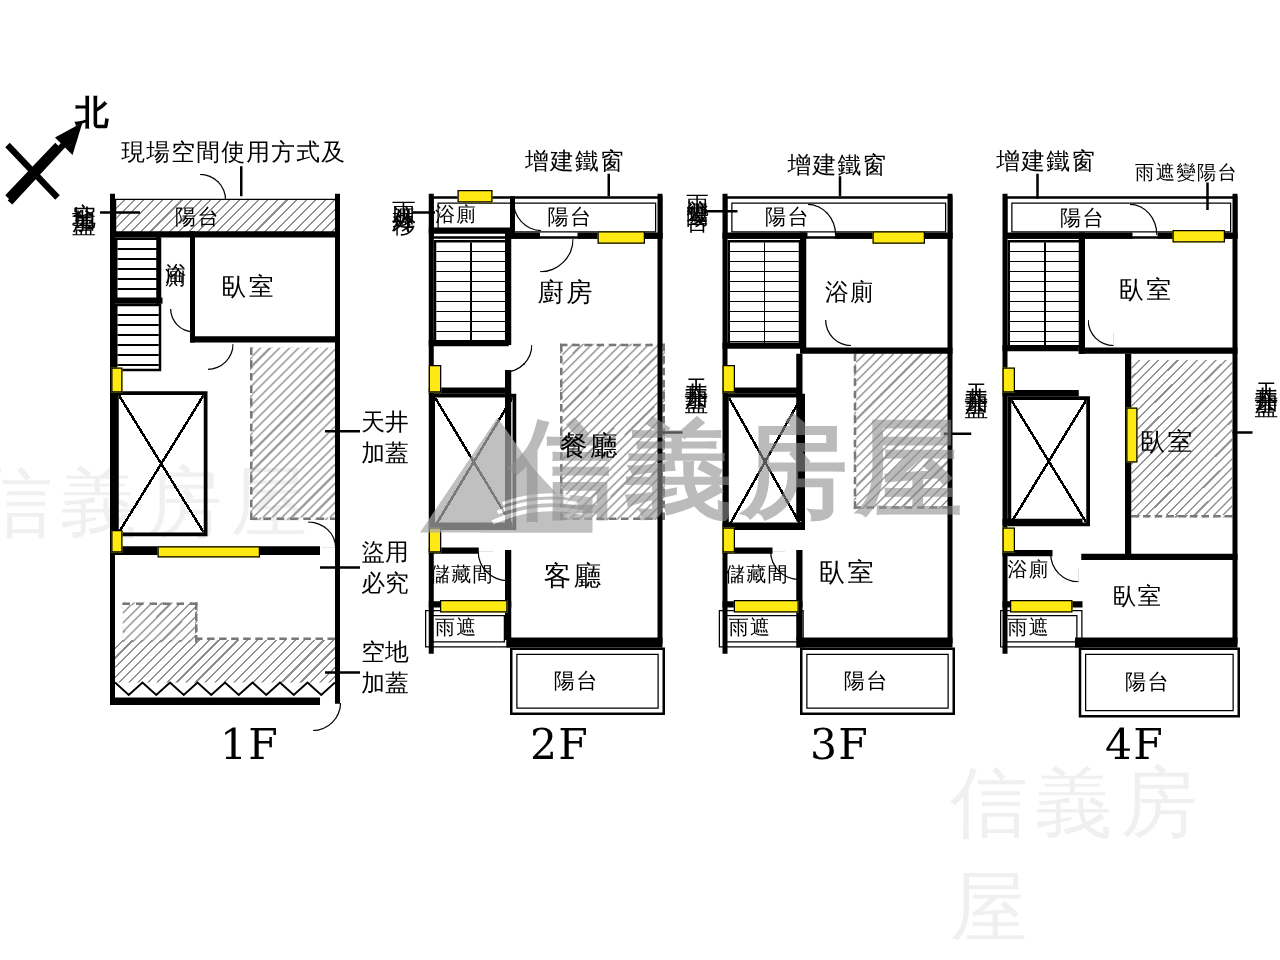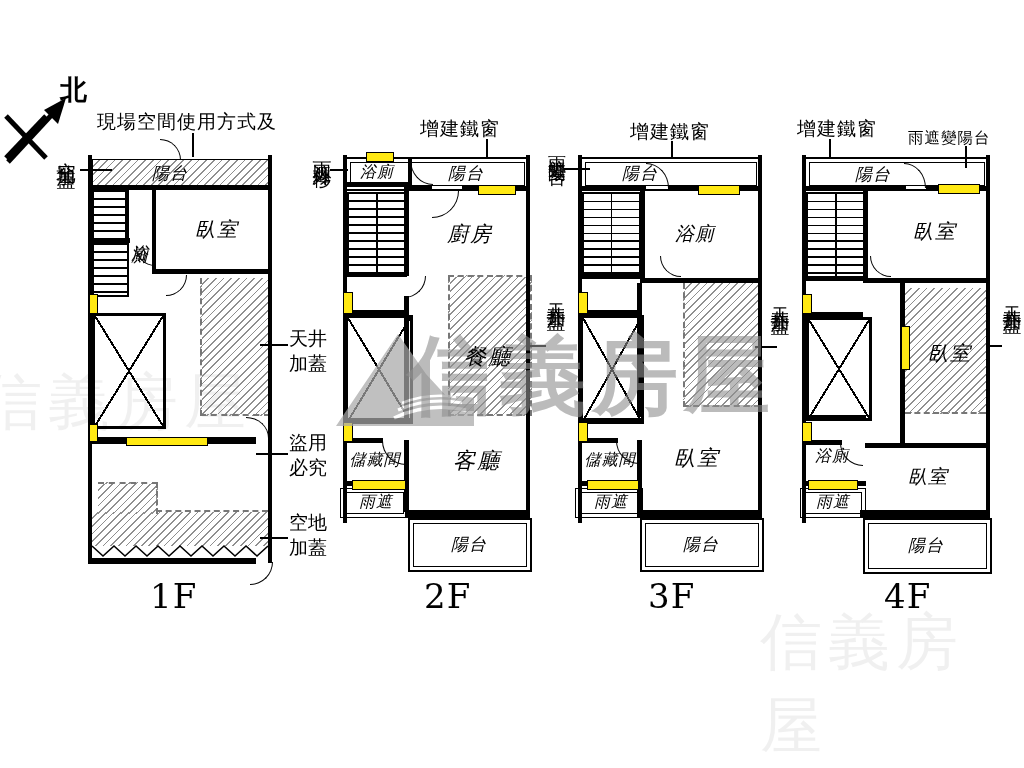--- a/index.html
+++ b/index.html
@@ -16,21 +16,21 @@
      linear-gradient(to top right,transparent calc(50% - 1px),#000 calc(50% - 1px) calc(50% + 1px),transparent calc(50% + 1px)),
      linear-gradient(to bottom right,transparent calc(50% - 1px),#000 calc(50% - 1px) calc(50% + 1px),transparent calc(50% + 1px));}
   .dbox{position:absolute;border:2px solid #000;z-index:2;}
   .dbox::before{content:"";position:absolute;inset:3px;border:1px solid #000;}
   .win{position:absolute;background:#ffe913;border:1.3px solid #000;z-index:7;}
   .arc{position:absolute;border:1.6px solid #000;z-index:5;}
   .arc.tr{border-left:none;border-bottom:none;border-top-right-radius:100%;}
   .arc.bl{border-right:none;border-top:none;border-bottom-left-radius:100%;}
   .arc.br{border-left:none;border-top:none;border-bottom-right-radius:100%;}
   .lbl{position:absolute;color:#000;z-index:30;white-space:nowrap;}
-  .room{font-size:20px;letter-spacing:2px;text-align:center;font-style:italic;}
+  .room{font-size:20px;letter-spacing:2px;}
   .room.sm{font-size:16px;letter-spacing:1px;}
   .note{font-size:19px;letter-spacing:1px;}
   .note2{font-size:19px;white-space:normal;line-height:25px;text-align:center;}
   .vtext{writing-mode:vertical-rl;text-orientation:upright;letter-spacing:3px;white-space:normal;}
   .floorname{font-size:34px;letter-spacing:1px;}
   .dashline{position:absolute;z-index:2;}
   .wm{position:absolute;color:#8f8f8f;z-index:20;}
   .faint{position:absolute;color:#000;opacity:.055;z-index:0;font-size:62px;letter-spacing:6px;}
 </style>
 </head>
@@ -92,21 +92,21 @@
     </svg>
     <div class="wall" style="left:88px;top:558px;width:168px;height:6px;"></div>
     <div class="arc br" style="left:250px;top:562px;width:22px;height:22px;"></div>
 
     <div class="lbl note2" style="left:286px;top:326px;width:44px;">天井加蓋</div>
     <div class="ptr" style="left:260px;top:344px;width:28px;height:2px;"></div>
     <div class="lbl note2" style="left:286px;top:430px;width:44px;">盜用必究</div>
     <div class="ptr" style="left:256px;top:453px;width:32px;height:2px;"></div>
     <div class="lbl note2" style="left:286px;top:510px;width:44px;">空地加蓋</div>
     <div class="ptr" style="left:260px;top:537px;width:28px;height:2px;"></div>
-    <div class="lbl floorname" style="left:150px;top:576px;">1F</div>
+    <div class="lbl floorname" style="left:176px;top:576px;">1F</div>
   </div>
 
   <div>
     <div class="lbl note" style="left:420px;top:116px;">增建鐵窗</div>
     <div class="ptr" style="left:486px;top:139px;width:2px;height:18px;"></div>
     <div class="lbl note vtext" style="left:310px;top:146px;height:115px;">雨遮外移</div>
     <div class="ptr" style="left:330px;top:169px;width:18px;height:2px;"></div>
 
     <div class="dbox" style="left:345px;top:157px;width:181px;height:30px;"></div>
     <div class="lbl room sm" style="left:438px;top:162px;width:56px;font-size:17px;">陽台</div>

